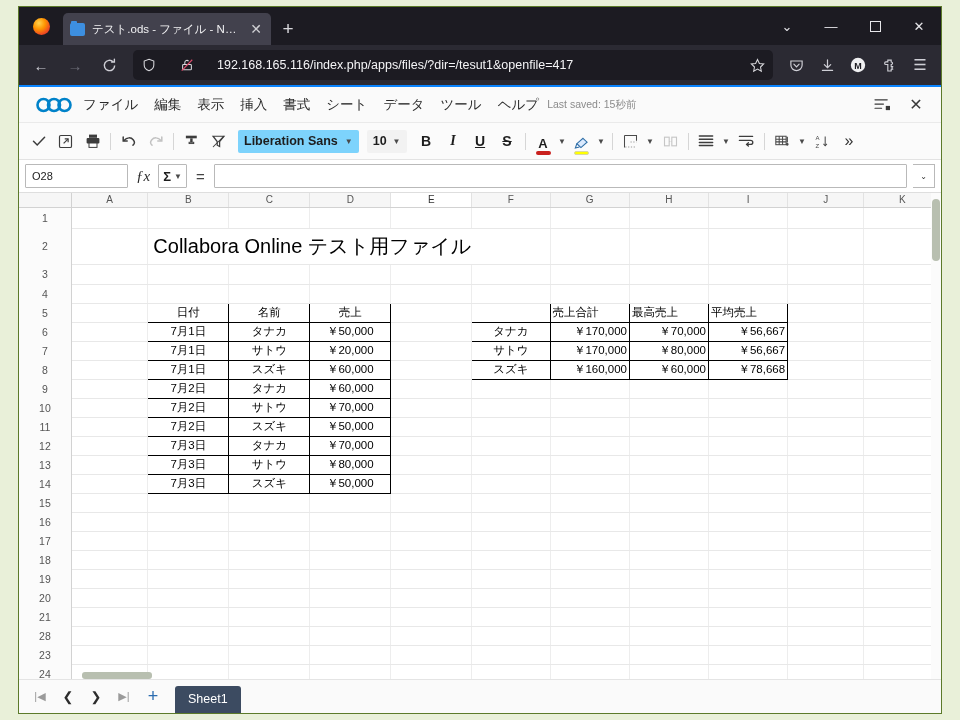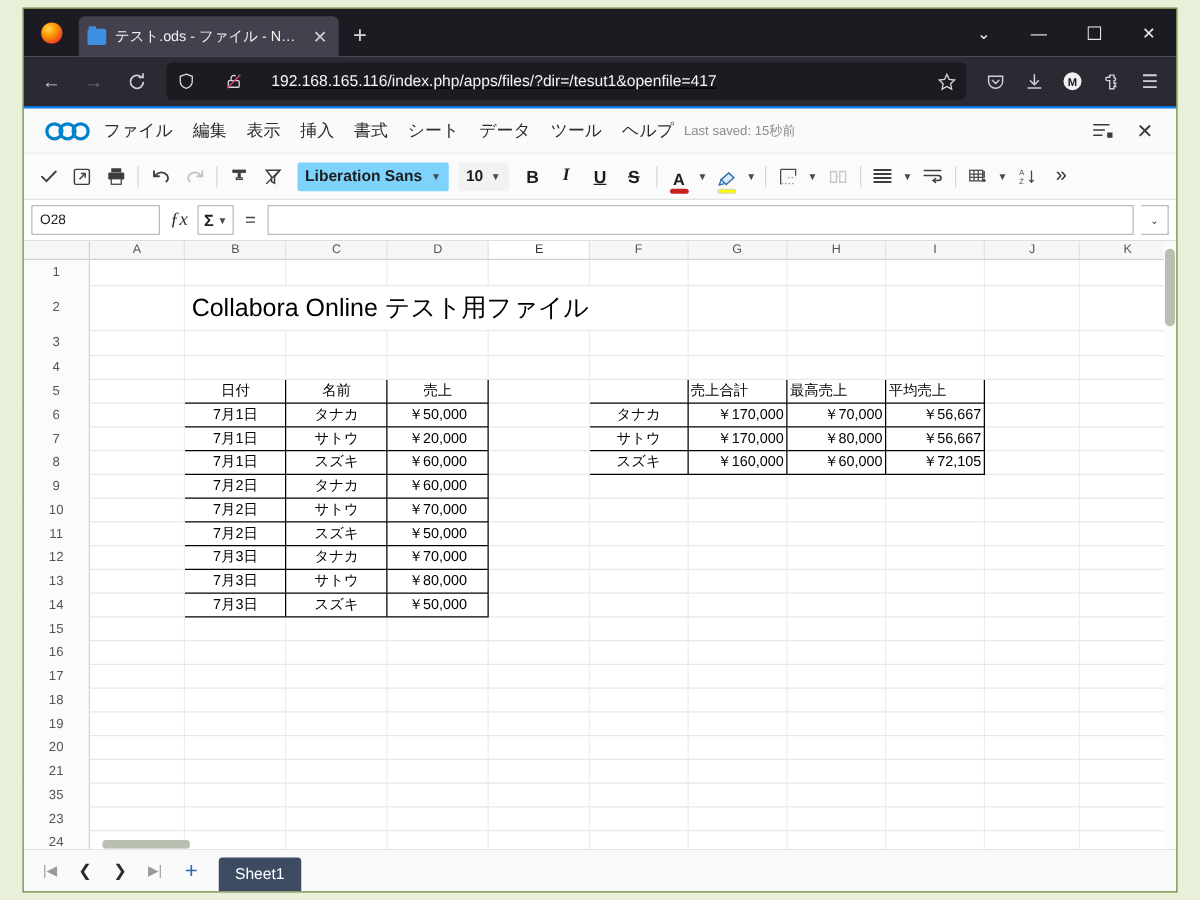--- a/index.html
+++ b/index.html
@@ -80,21 +80,21 @@
   }
   .nav-btn {
     width: 32px; height: 30px; display: flex;
     align-items: center; justify-content: center;
     color: #cfcfd6; font-size: 15px; border-radius: 4px;
   }
   .nav-btn.dim { color: #6d6d78; }
   .urlbar {
     flex: 1; height: 30px; background: #1c1b22;
     border-radius: 5px; display: flex; align-items: center;
-    padding: 0 8px; gap: 22px; margin: 0 6px; text-decoration: underline;
+    padding: 0 8px; gap: 22px; margin: 0 6px;
   }
   .url-text {
     flex: 1; color: #f4f4f6; font-size: 12.5px;
     white-space: nowrap; overflow: hidden;
   }
   .ico-shield, .ico-lockbroken, .ico-star {
     width: 16px; height: 16px; flex: 0 0 16px;
     display: flex; align-items: center; justify-content: center;
   }
   .nav-right { display: flex; align-items: center; gap: 1px; }
@@ -689,21 +689,21 @@
             <tr style="height:19px">
               <td class="rowhdr">8</td>
               <td class="cell"></td>
               <td class="cell bx c">7月1日</td>
               <td class="cell bx c">スズキ</td>
               <td class="cell bx c">￥60,000</td>
               <td class="cell"></td>
               <td class="cell bx c">スズキ</td>
               <td class="cell bx r">￥160,000</td>
               <td class="cell bx r">￥60,000</td>
-              <td class="cell bx r">￥72,105</td>
+              <td class="cell bx r">￥78,668</td>
               <td class="cell"></td>
               <td class="cell"></td>
             </tr>
 
             <tr style="height:19px">
               <td class="rowhdr">9</td>
               <td class="cell"></td>
               <td class="cell bx c">7月2日</td>
               <td class="cell bx c">タナカ</td>
               <td class="cell bx c">￥60,000</td>
@@ -883,21 +883,21 @@
                 <td class="cell"></td>
                 <td class="cell"></td>
                 <td class="cell"></td>
                 <td class="cell"></td>
                 <td class="cell"></td>
                 <td class="cell"></td>
                 <td class="cell"></td>
                 <td class="cell"></td>
               </tr>
             <tr style="height:19px">
-                <td class="rowhdr">35</td>
+                <td class="rowhdr">28</td>
                 <td class="cell"></td>
                 <td class="cell"></td>
                 <td class="cell"></td>
                 <td class="cell"></td>
                 <td class="cell"></td>
                 <td class="cell"></td>
                 <td class="cell"></td>
                 <td class="cell"></td>
                 <td class="cell"></td>
                 <td class="cell"></td>

